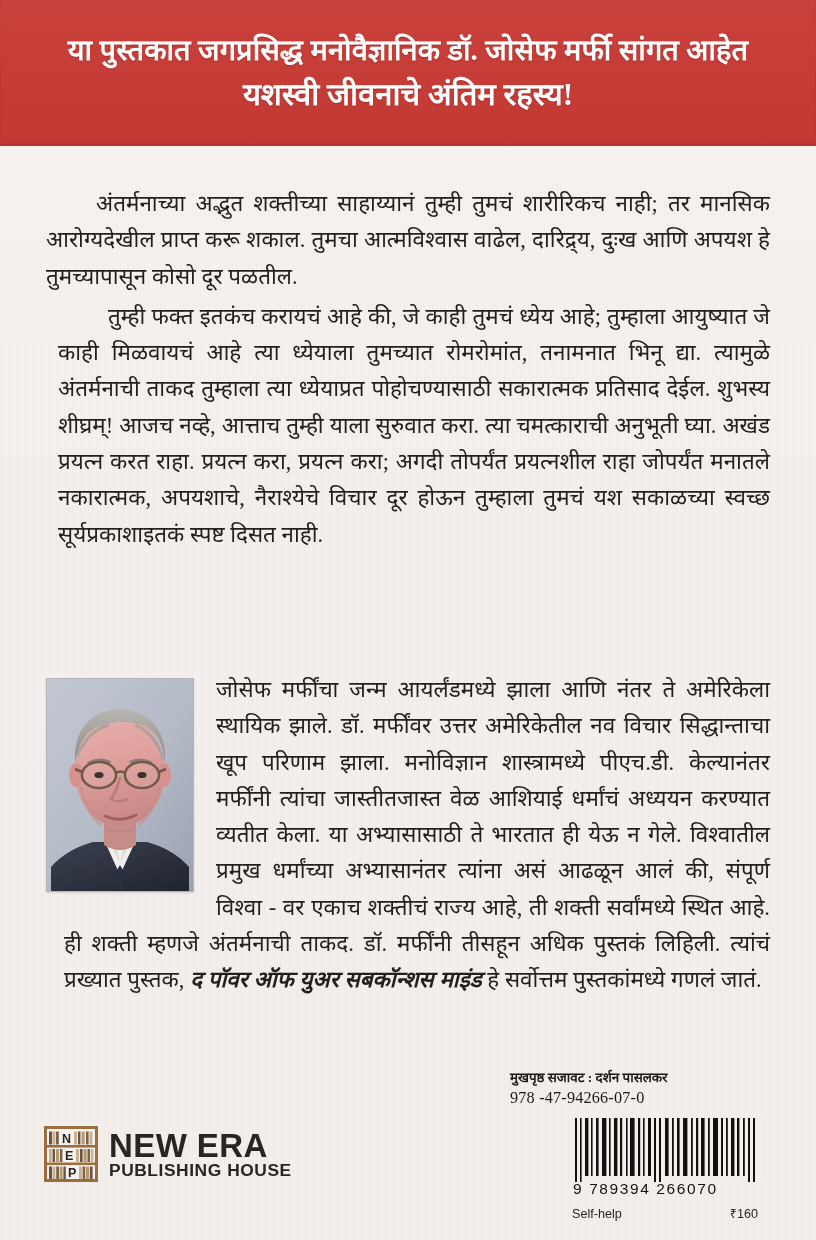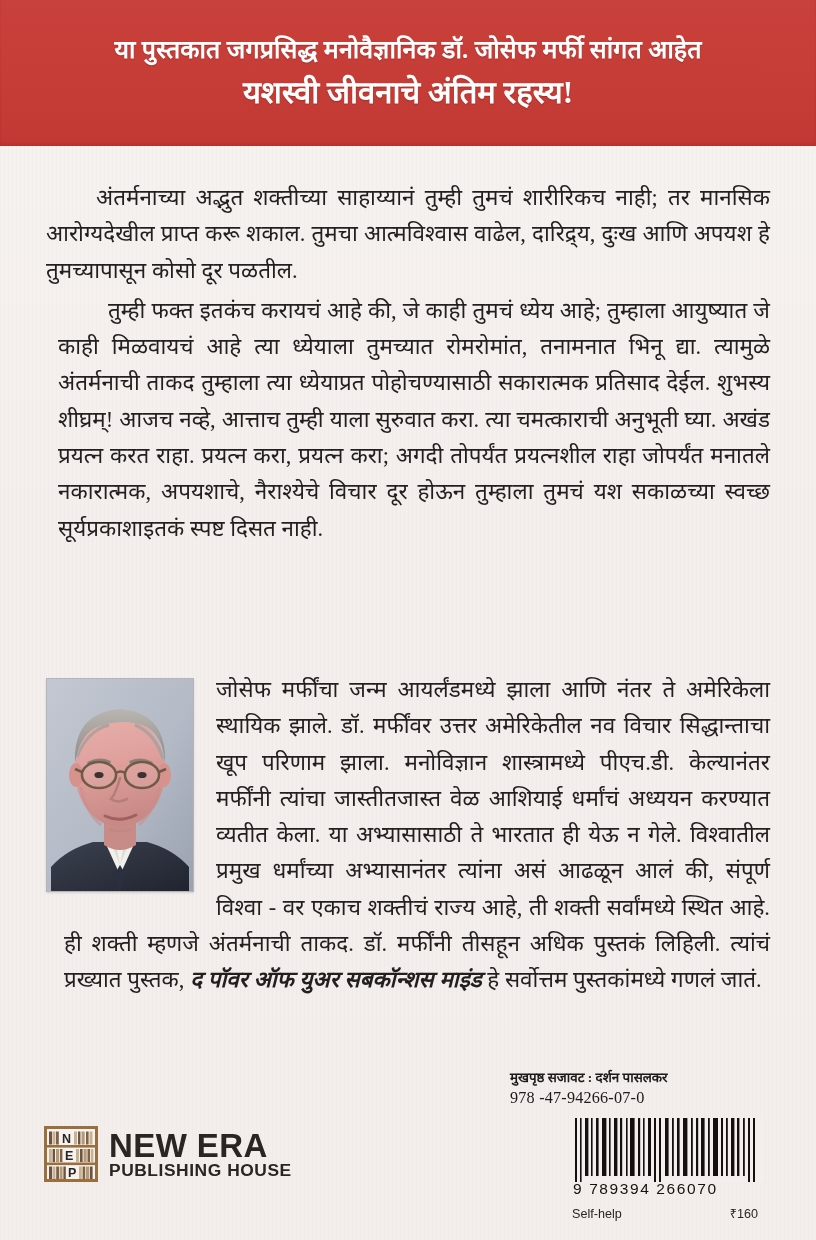--- a/index.html
+++ b/index.html
@@ -44,21 +44,21 @@
     top: 0;
     width: 816px;
     height: 146px;
     display: flex;
     flex-direction: column;
     align-items: center;
     justify-content: center;
   }
   .banner-line1 {
     color: #ffffff;
-    font-size: 25px;
+    font-size: 29px;
     line-height: 1.05;
     font-weight: 700;
     letter-spacing: 0.1px;
     white-space: nowrap;
     text-shadow: 0 1px 1px rgba(80,10,8,0.28);
     margin-bottom: 14px;
   }
   .banner-line2 {
     color: #ffffff;
     font-size: 31px;
@@ -66,21 +66,21 @@
     font-weight: 700;
     text-align: center;
     white-space: nowrap;
     text-shadow: 0 1px 1px rgba(80,10,8,0.28);
   }
 
   
   .body-copy {
     position: absolute;
     left: 46px;
-    top: 180px;
+    top: 186px;
     width: 724px;
   }
   .para {
     color: #231f1e;
     font-size: 22.4px;
     line-height: 36.3px;
     text-align: justify;
     text-justify: inter-word;
     text-indent: 50px;
     margin: 0 0 4px 0;

